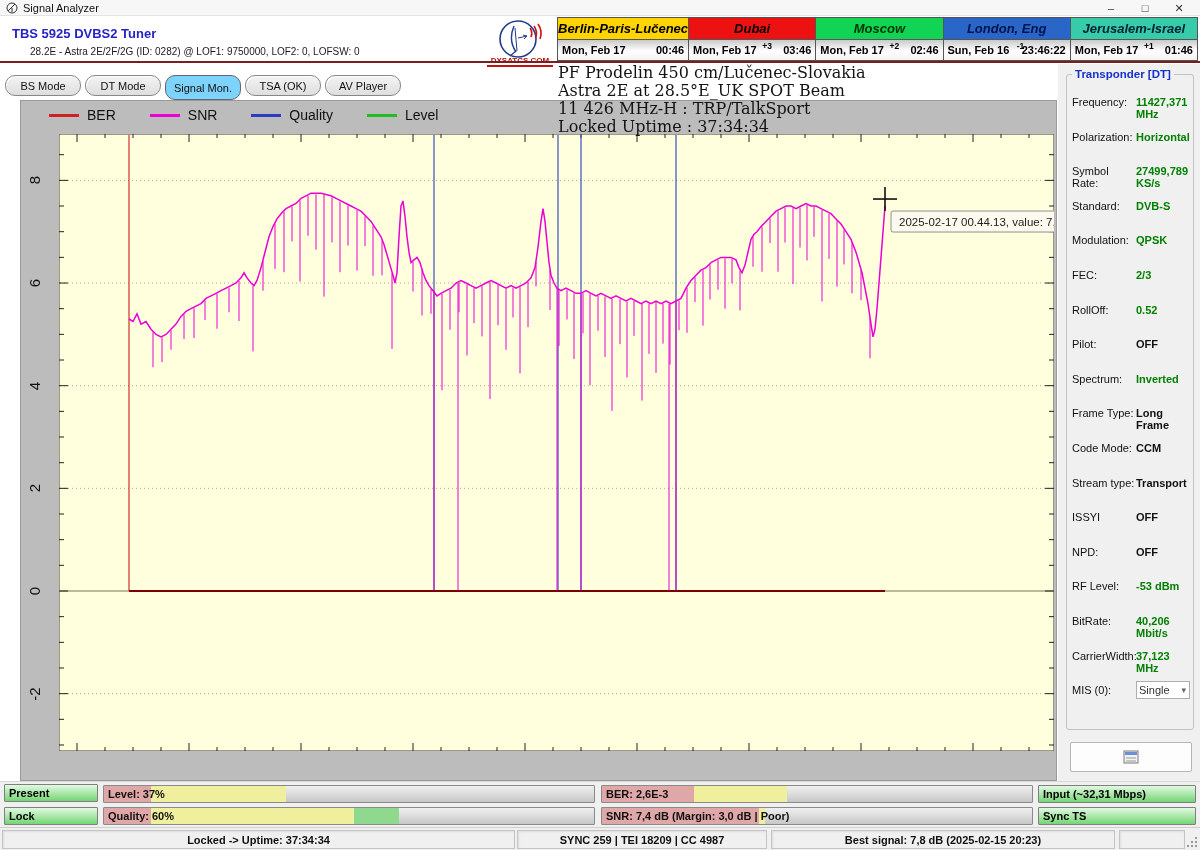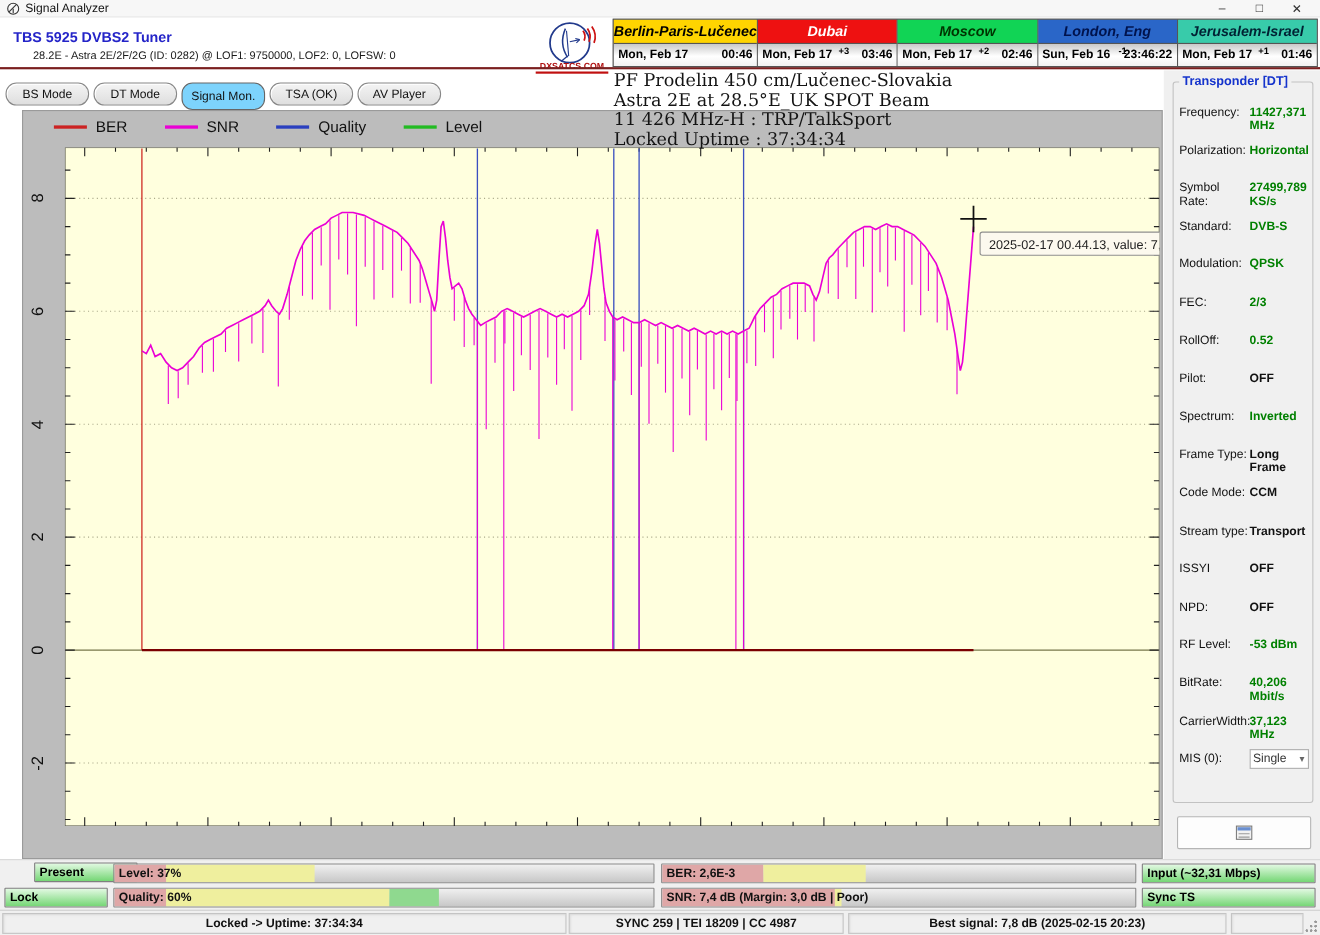--- a/index.html
+++ b/index.html
@@ -122,21 +122,21 @@
   <div id="clocks">
       <div class="clock">
         <div class="clock-head" style="background: rgb(255, 212, 0); color: rgb(0, 0, 0);">Berlin-Paris-Lučenec</div>
         <div class="clock-body">
           <span class="clock-date">Mon, Feb 17</span>
           <span class="clock-offset"></span>
           <span class="clock-time">00:46</span>
         </div>
       </div>
       <div class="clock">
-        <div class="clock-head" style="background: rgb(238, 17, 17); color: #ffffff;">Dubai</div>
+        <div class="clock-head" style="background: rgb(238, 17, 17); color: #000000;">Dubai</div>
         <div class="clock-body">
           <span class="clock-date">Mon, Feb 17</span>
           <span class="clock-offset">+3</span>
           <span class="clock-time">03:46</span>
         </div>
       </div>
       <div class="clock">
         <div class="clock-head" style="background: rgb(17, 212, 85); color: rgb(0, 51, 0);">Moscow</div>
         <div class="clock-body">
           <span class="clock-date">Mon, Feb 17</span>
@@ -523,21 +523,21 @@
   <div id="details-button">
     <svg width="16" height="14" viewBox="0 0 16 14">
       <rect x="1" y="1" width="14" height="12" fill="#f2f2f2" stroke="#7a7a7a" stroke-width="1"></rect>
       <rect x="2" y="2" width="12" height="3" fill="#6a8fd0"></rect>
       <line x1="3" y1="8" x2="13" y2="8" stroke="#9a9a9a" stroke-width="1"></line>
       <line x1="3" y1="11" x2="13" y2="11" stroke="#9a9a9a" stroke-width="1"></line>
     </svg>
   </div>
 
   <div id="bottom-bg">
-    <div class="ind-box" id="box-present" style="left:4px; top:2px; width:94px;margin-left:27px;">Present</div>
+    <div class="ind-box" id="box-present" style="left:4px; top:2px; width:94px;">Present</div>
     <div class="ind-box" id="box-lock" style="left:4px; top:25px; width:94px;">Lock</div>
     <div class="ind-box" id="box-input" style="left:1038px; top:3px; width:158px;">Input (~32,31 Mbps)</div>
     <div class="ind-box" id="box-sync" style="left:1038px; top:25px; width:158px;">Sync TS</div>
     <div id="bars-host">
         <div class="bar" style="left: 103px; top: 3px; width: 492px;">
           <div class="seg" style="left: 0%; width: 9.5%; background: rgb(223, 167, 167);"></div>
           <div class="seg" style="left: 9.5%; width: 27.7%; background: rgb(239, 239, 158);"></div>
           <div class="bar-label">Level: 37%</div>
         </div>
         <div class="bar" style="left: 601px; top: 3px; width: 432px;">

